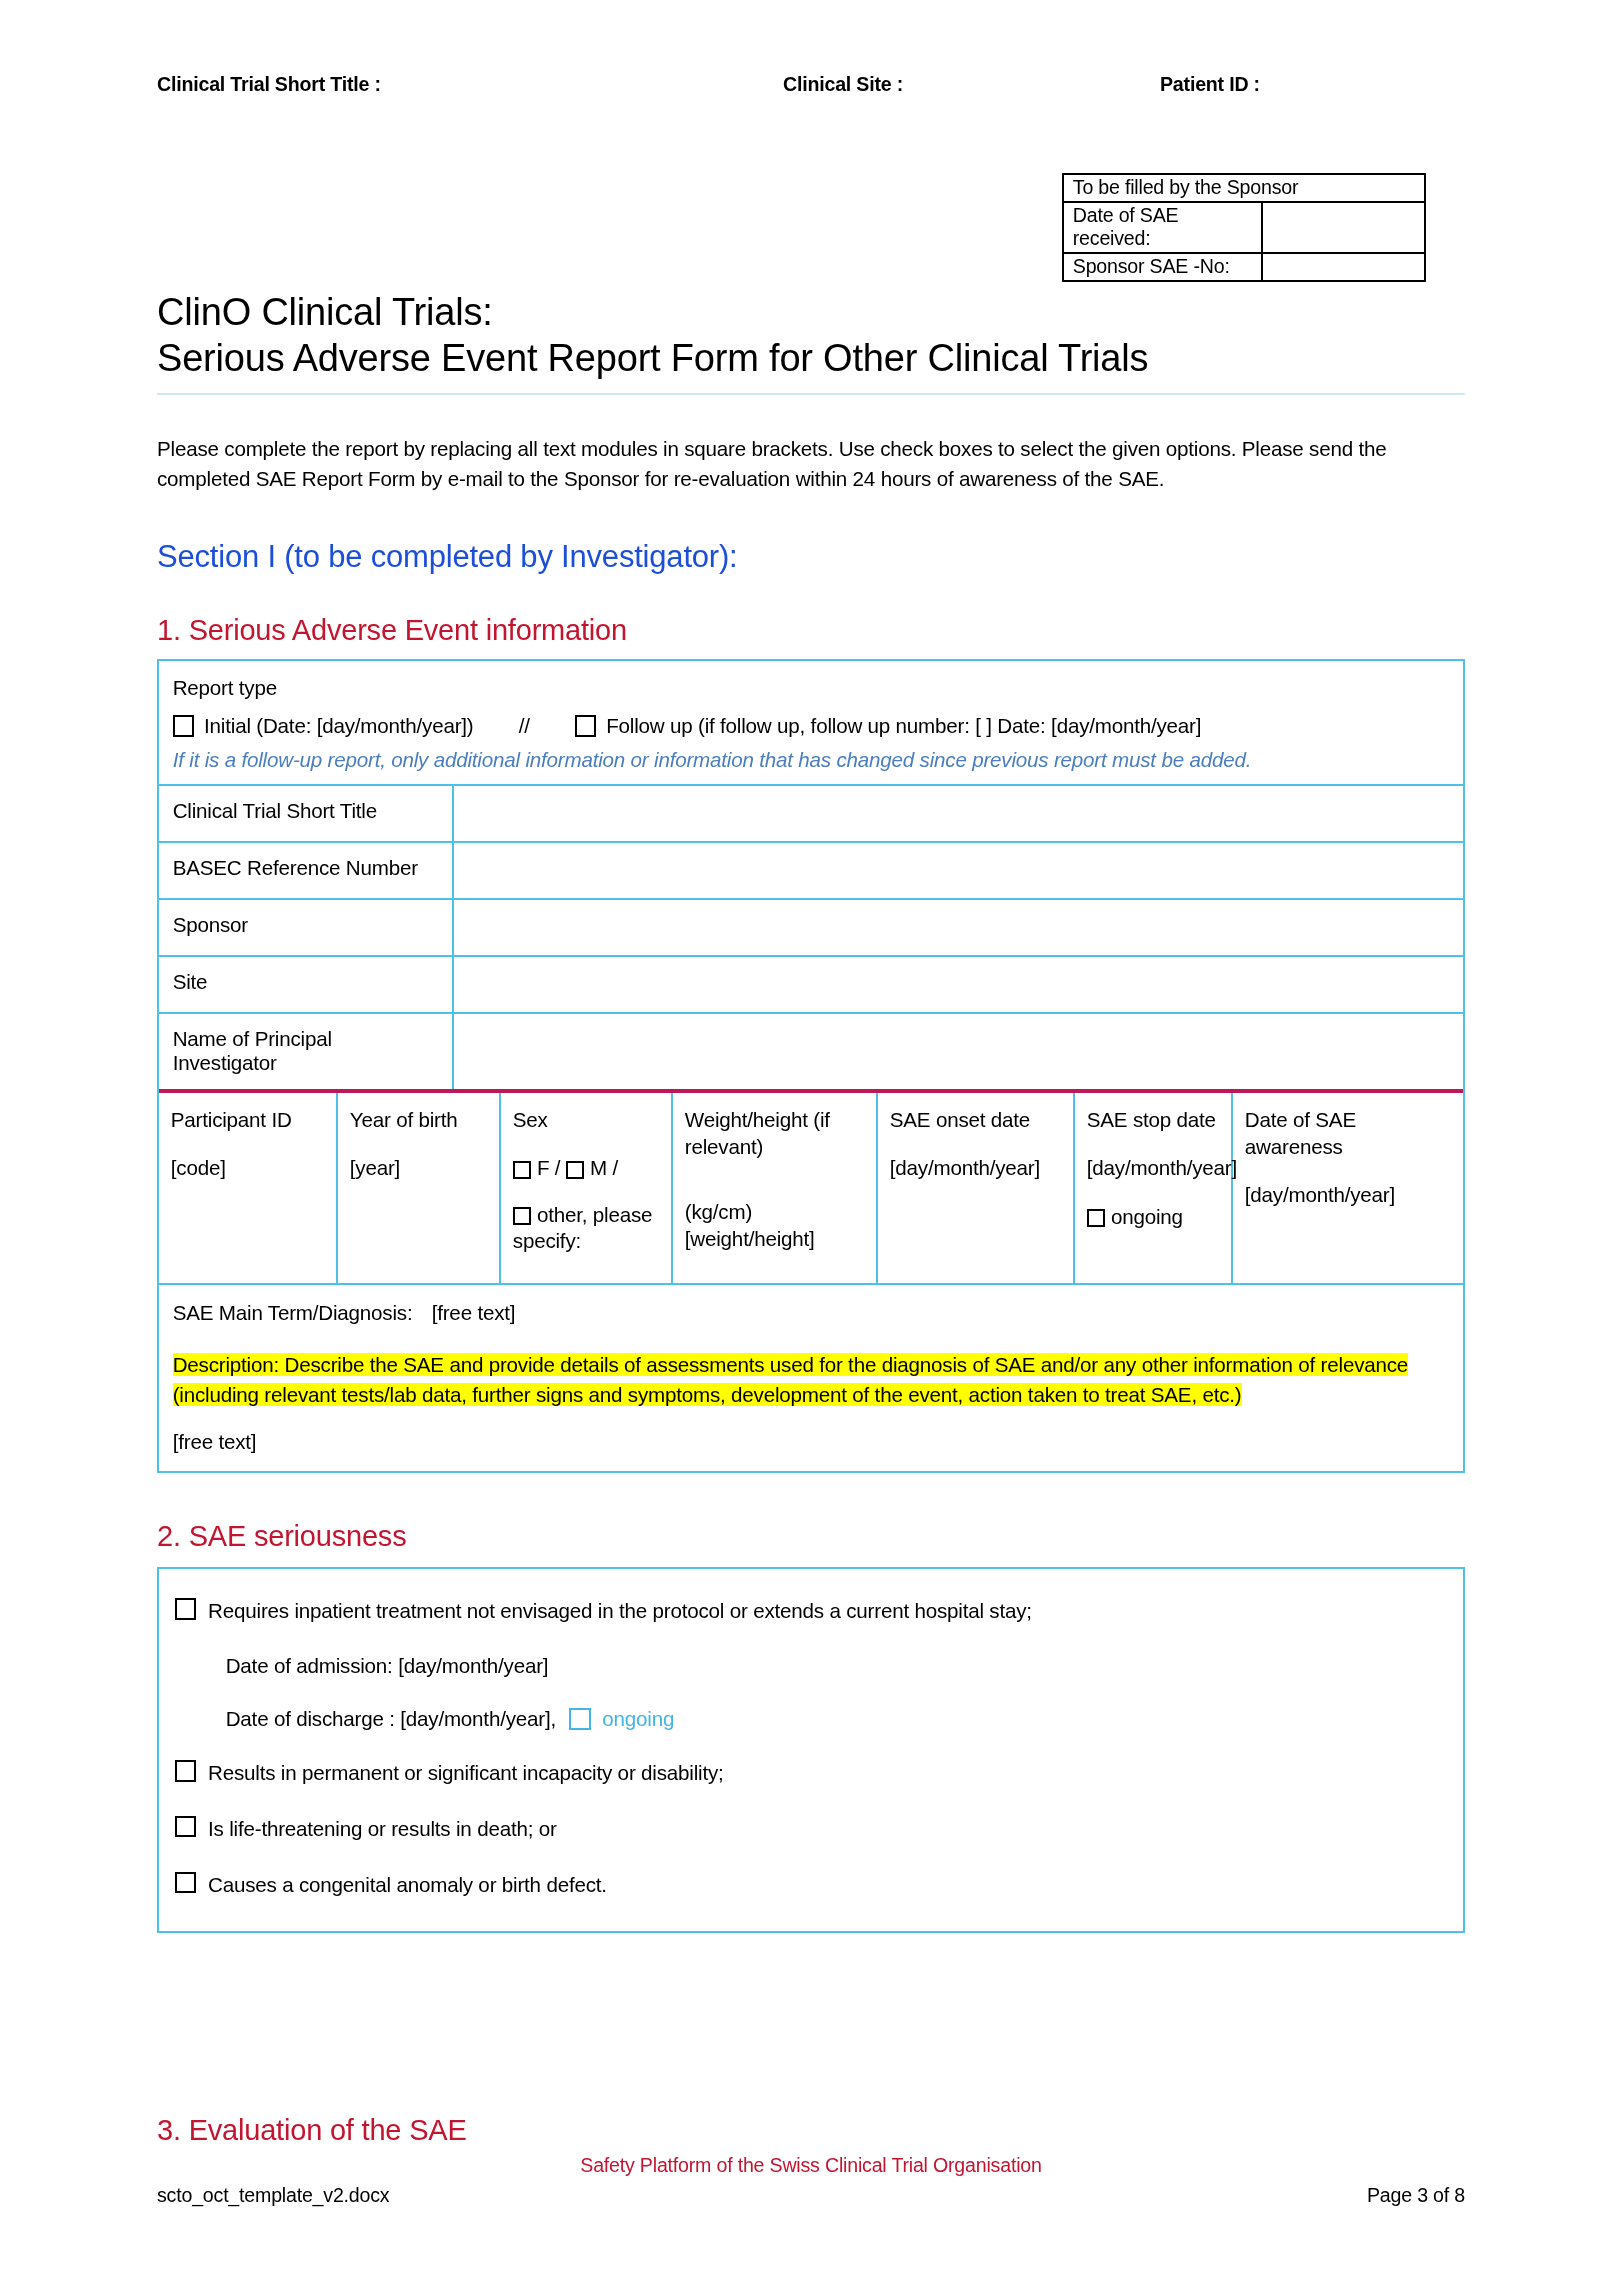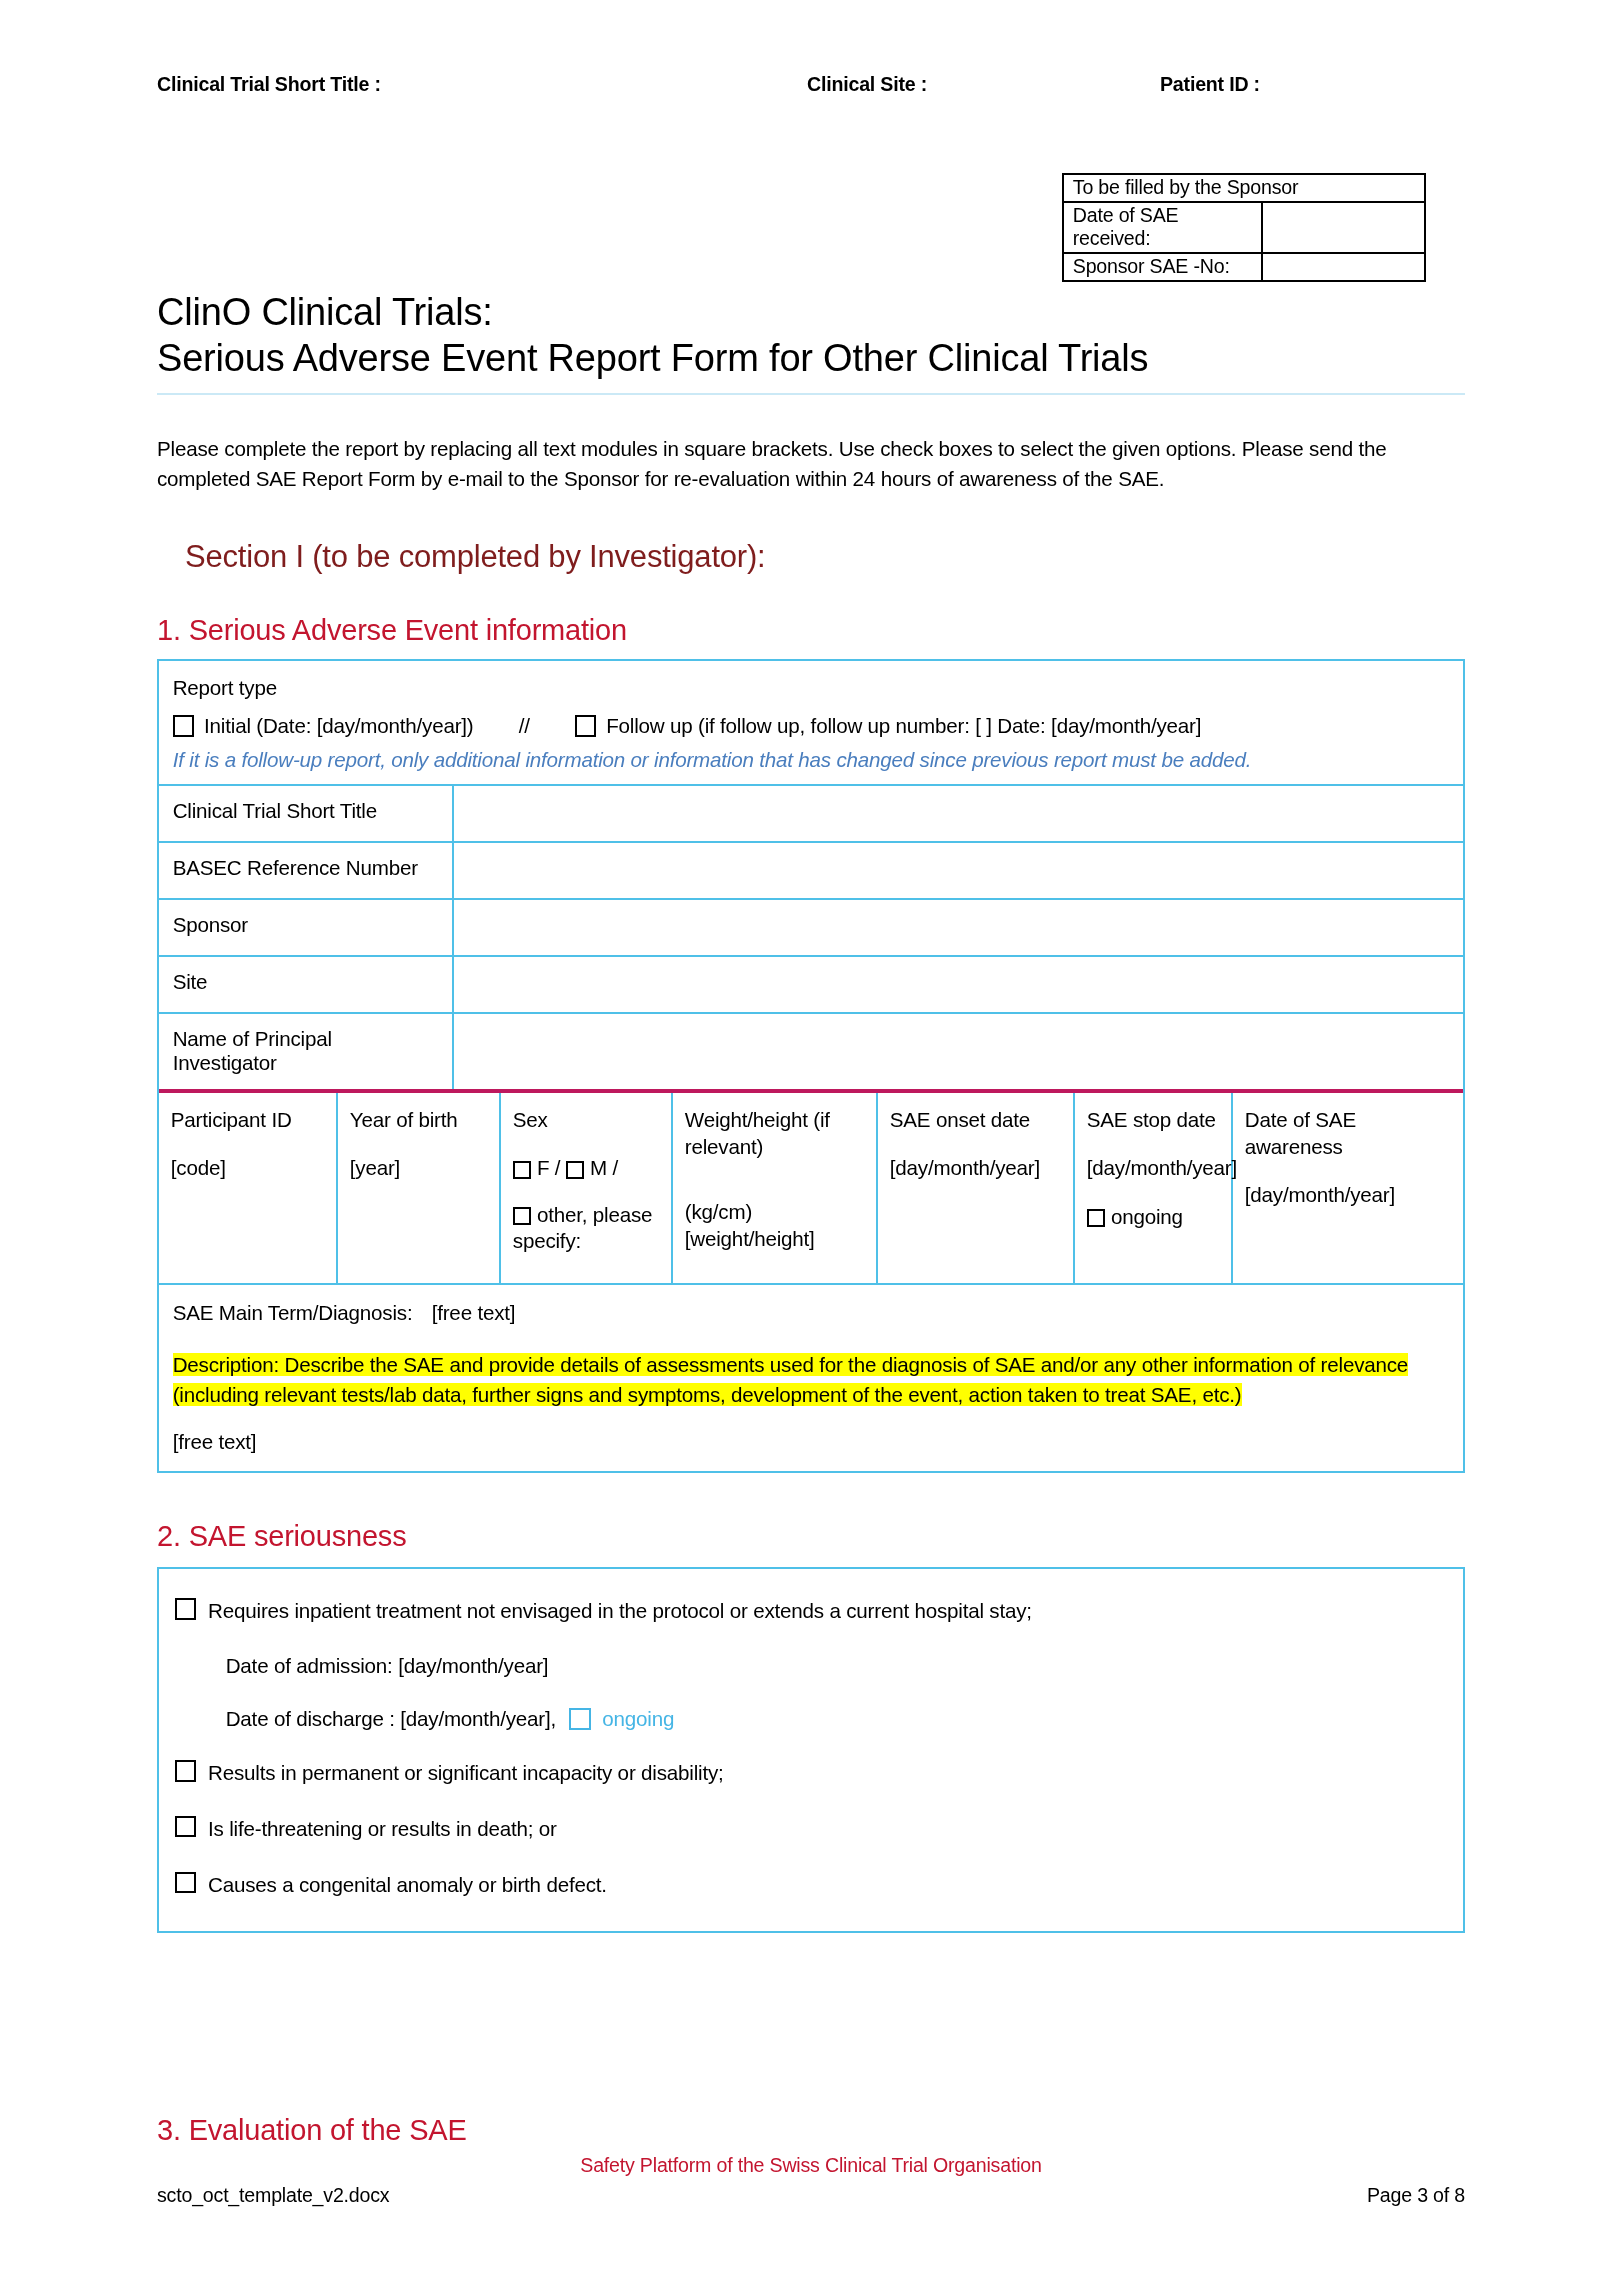--- a/index.html
+++ b/index.html
@@ -3,36 +3,36 @@
 <meta charset="utf-8">
 <style>
   * { margin:0; padding:0; box-sizing:border-box; }
   html,body { background:#ffffff; }
   body { font-family:"Liberation Sans", sans-serif; color:#000; letter-spacing:-0.2px; }
   .page { position:relative; width:1621px; height:2293px; background:#fff; overflow:hidden; }
 
   
   .run-header { position:absolute; top:73px; left:0; right:0; height:29px; }
   .run-header span { position:absolute; font-size:19.6px; font-weight:bold; white-space:nowrap; }
-  .rh-1 { left:157px; } .rh-2 { left:807px; } .rh-3 { left:1160px; }
+  .rh-1 { left:157px; } .rh-2 { left:783px; } .rh-3 { left:1160px; }
 
   
   .sponsor-table { position:absolute; top:173px; left:1062px; width:364px; border-collapse:collapse; font-size:19.6px; }
   .sponsor-table td { border:2px solid #000; padding:1px 8.8px 2px; height:23.5px; }
   .sponsor-table .sp-val { width:163px; }
 
   
   .content { position:absolute; top:0; left:157px; width:1308px; }
 
   .doc-title { margin-top:290px; font-size:38px; line-height:1.2; font-weight:400; }
   .title-rule { margin-top:11.8px; border-bottom:2.9px solid #CBE9F6; width:100%; }
 
   .intro { margin-top:39px; font-size:20.6px; line-height:1.45; }
 
-  .section-blue { margin-top:45px; font-size:31px; font-weight:400; color:#7f1d1d;margin-left:28px; }
+  .section-blue { margin-top:45px; font-size:31px; font-weight:400; color:#1d4ed8; }
   .h-red { font-size:29px; font-weight:400; color:#C3152F; }
   .h1-red { margin-top:39px; }
   .h2-red { margin-top:47px; }
   .h3-red { margin-top:181px; }
 
   .tbl { margin-top:11.8px; border:2px solid #4FC0E8; font-size:20.6px; }
 
   
   .row-report { padding:15.7px 13.7px 11.8px; }
   .cb { display:inline-block; width:21.6px; height:21.6px; border:2px solid #000; vertical-align:-3.9px; background:#fff; flex:none; }

